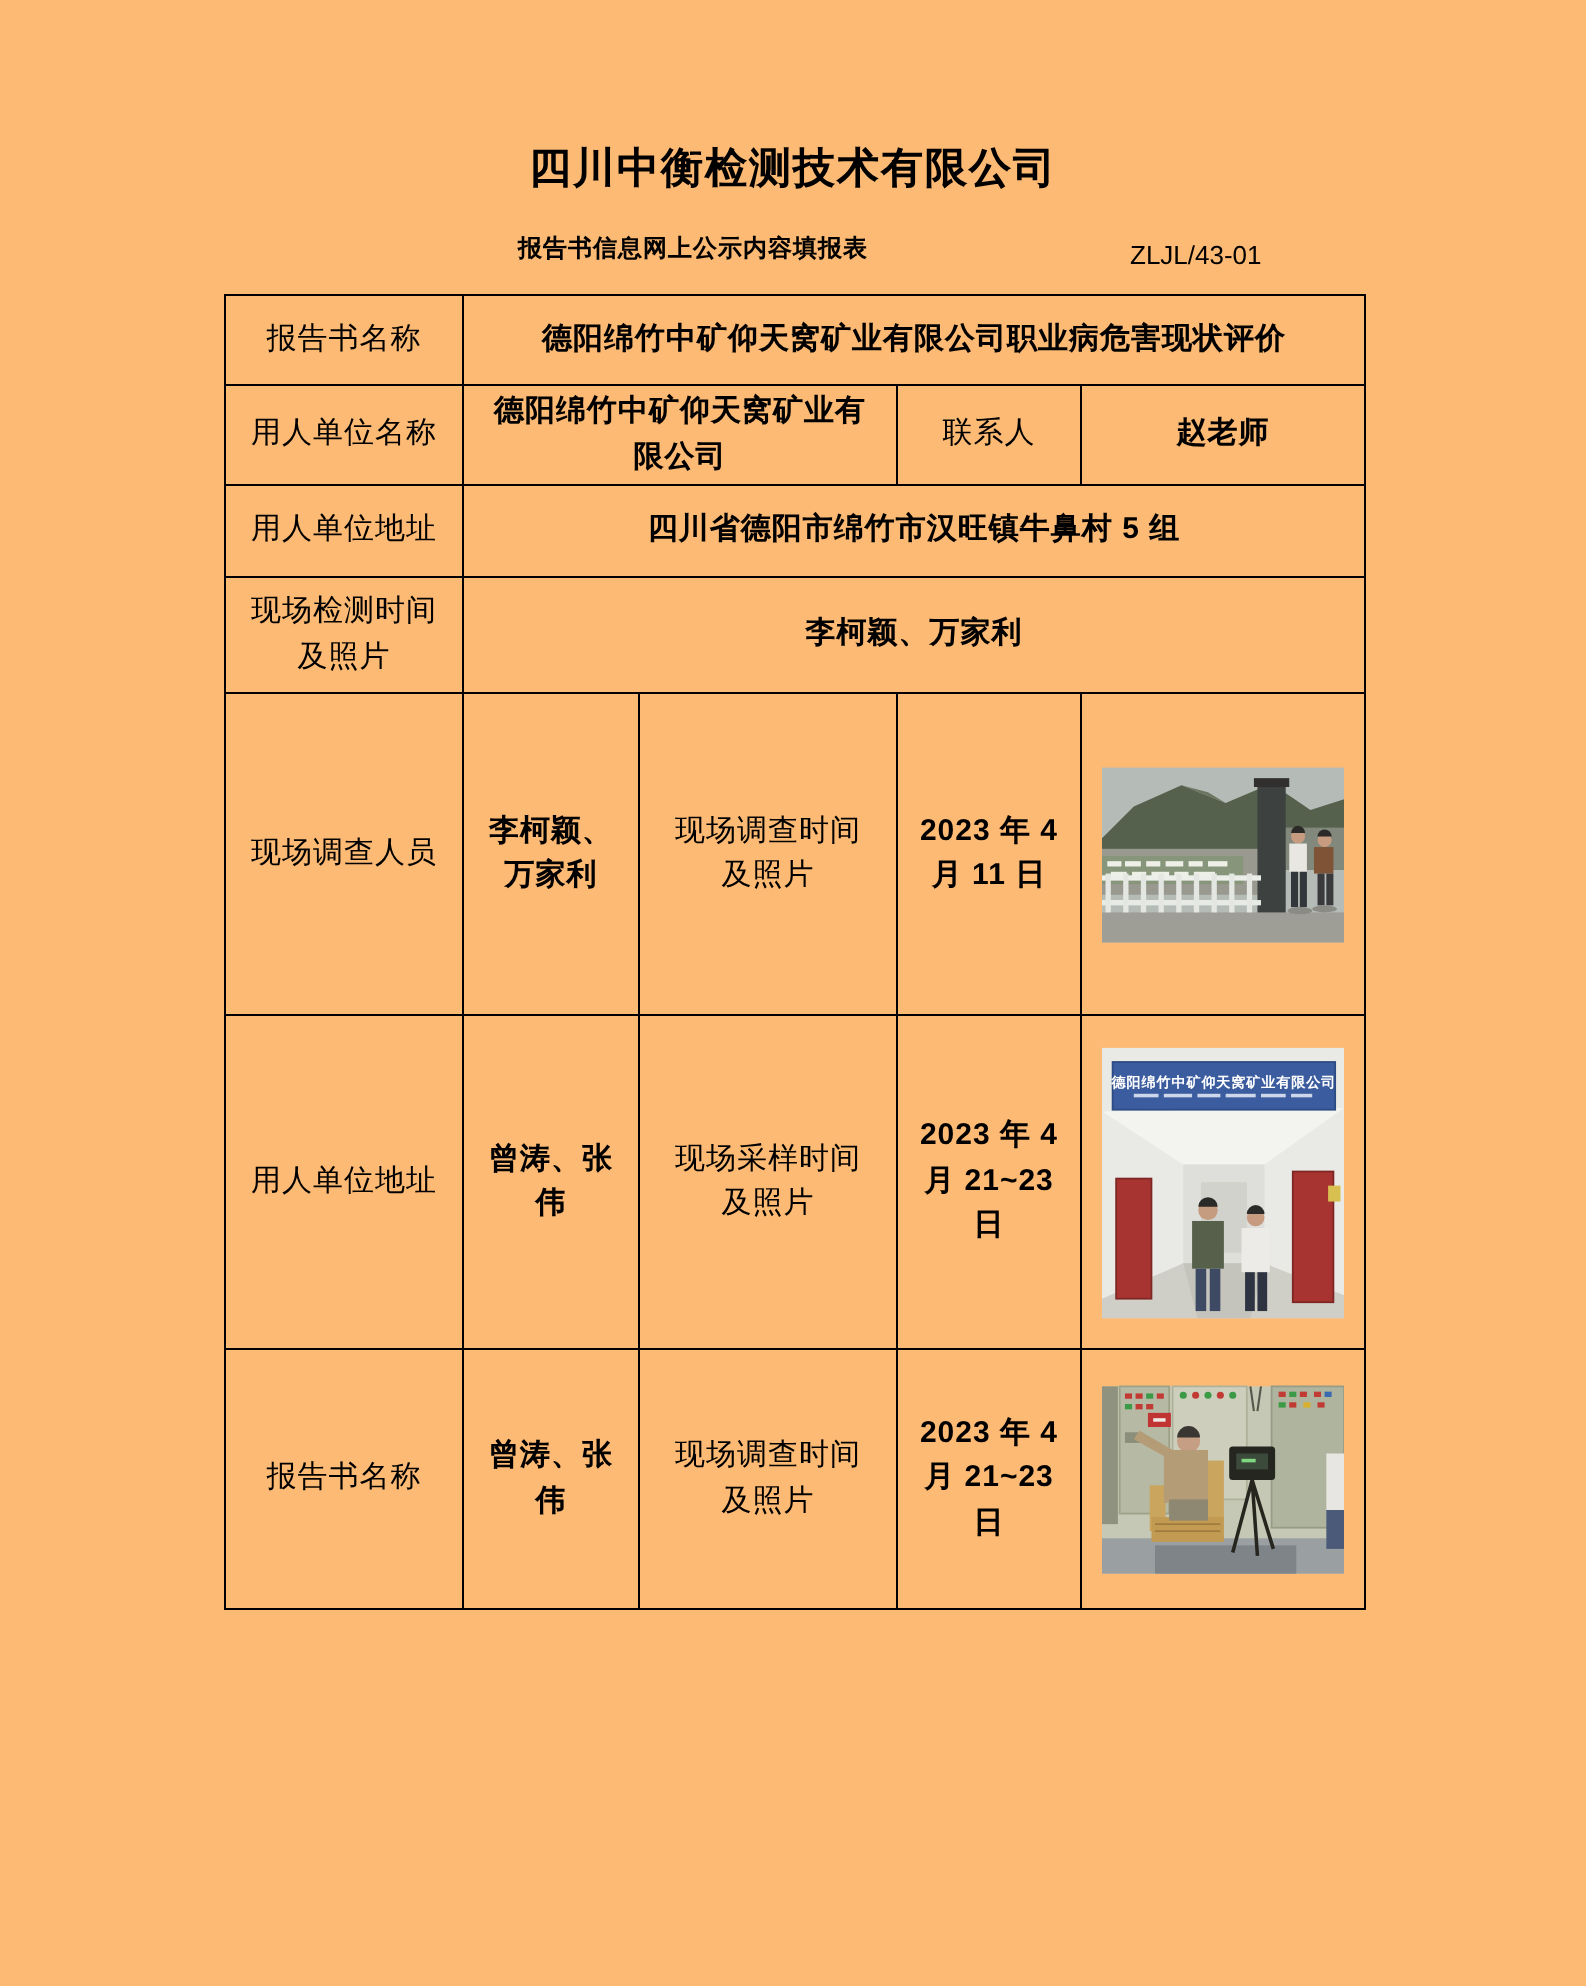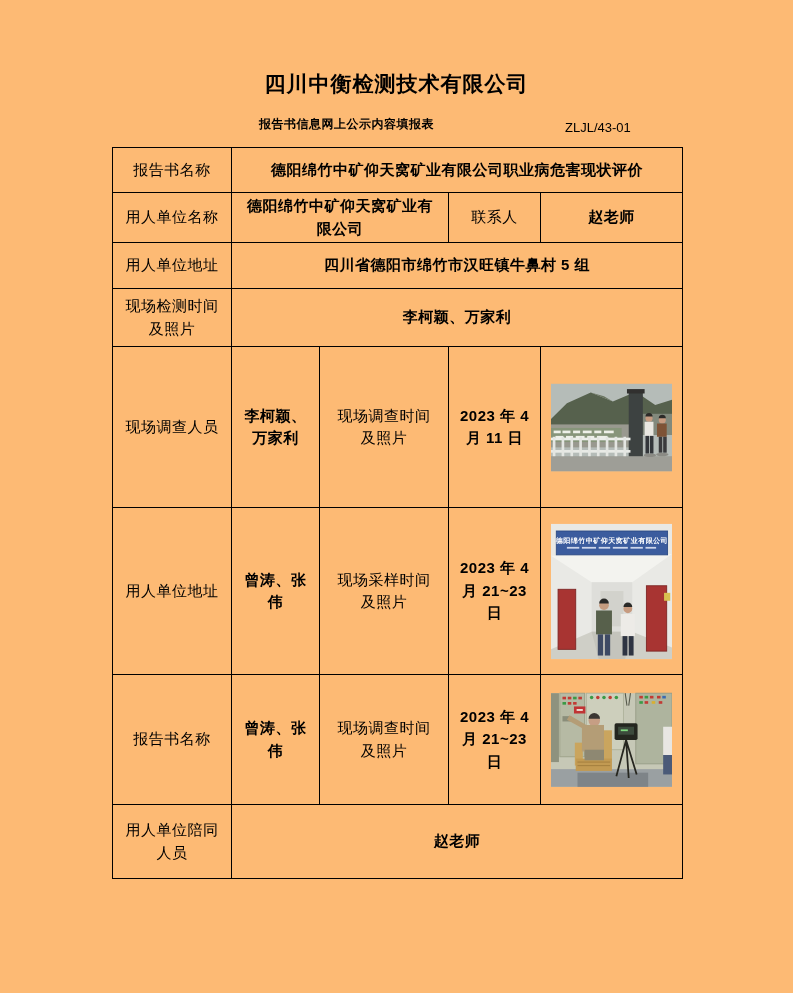--- a/index.html
+++ b/index.html
@@ -261,20 +261,16 @@
             </g>
             <g>
               <rect x="127" y="38" width="10" height="32" fill="#e8e6e2"></rect>
               <rect x="127" y="70" width="10" height="22" fill="#4a5a78"></rect>
             </g>
           </svg>
         </div>
       </td>
     </tr>
 
-    <tr style="height:74px">
-      <td class="lbl">用人单位陪同人员</td>
-      <td class="val" colspan="4">赵老师</td>
-    </tr>
   </tbody>
     </table>
 
 </div>
 
 </body></html>

